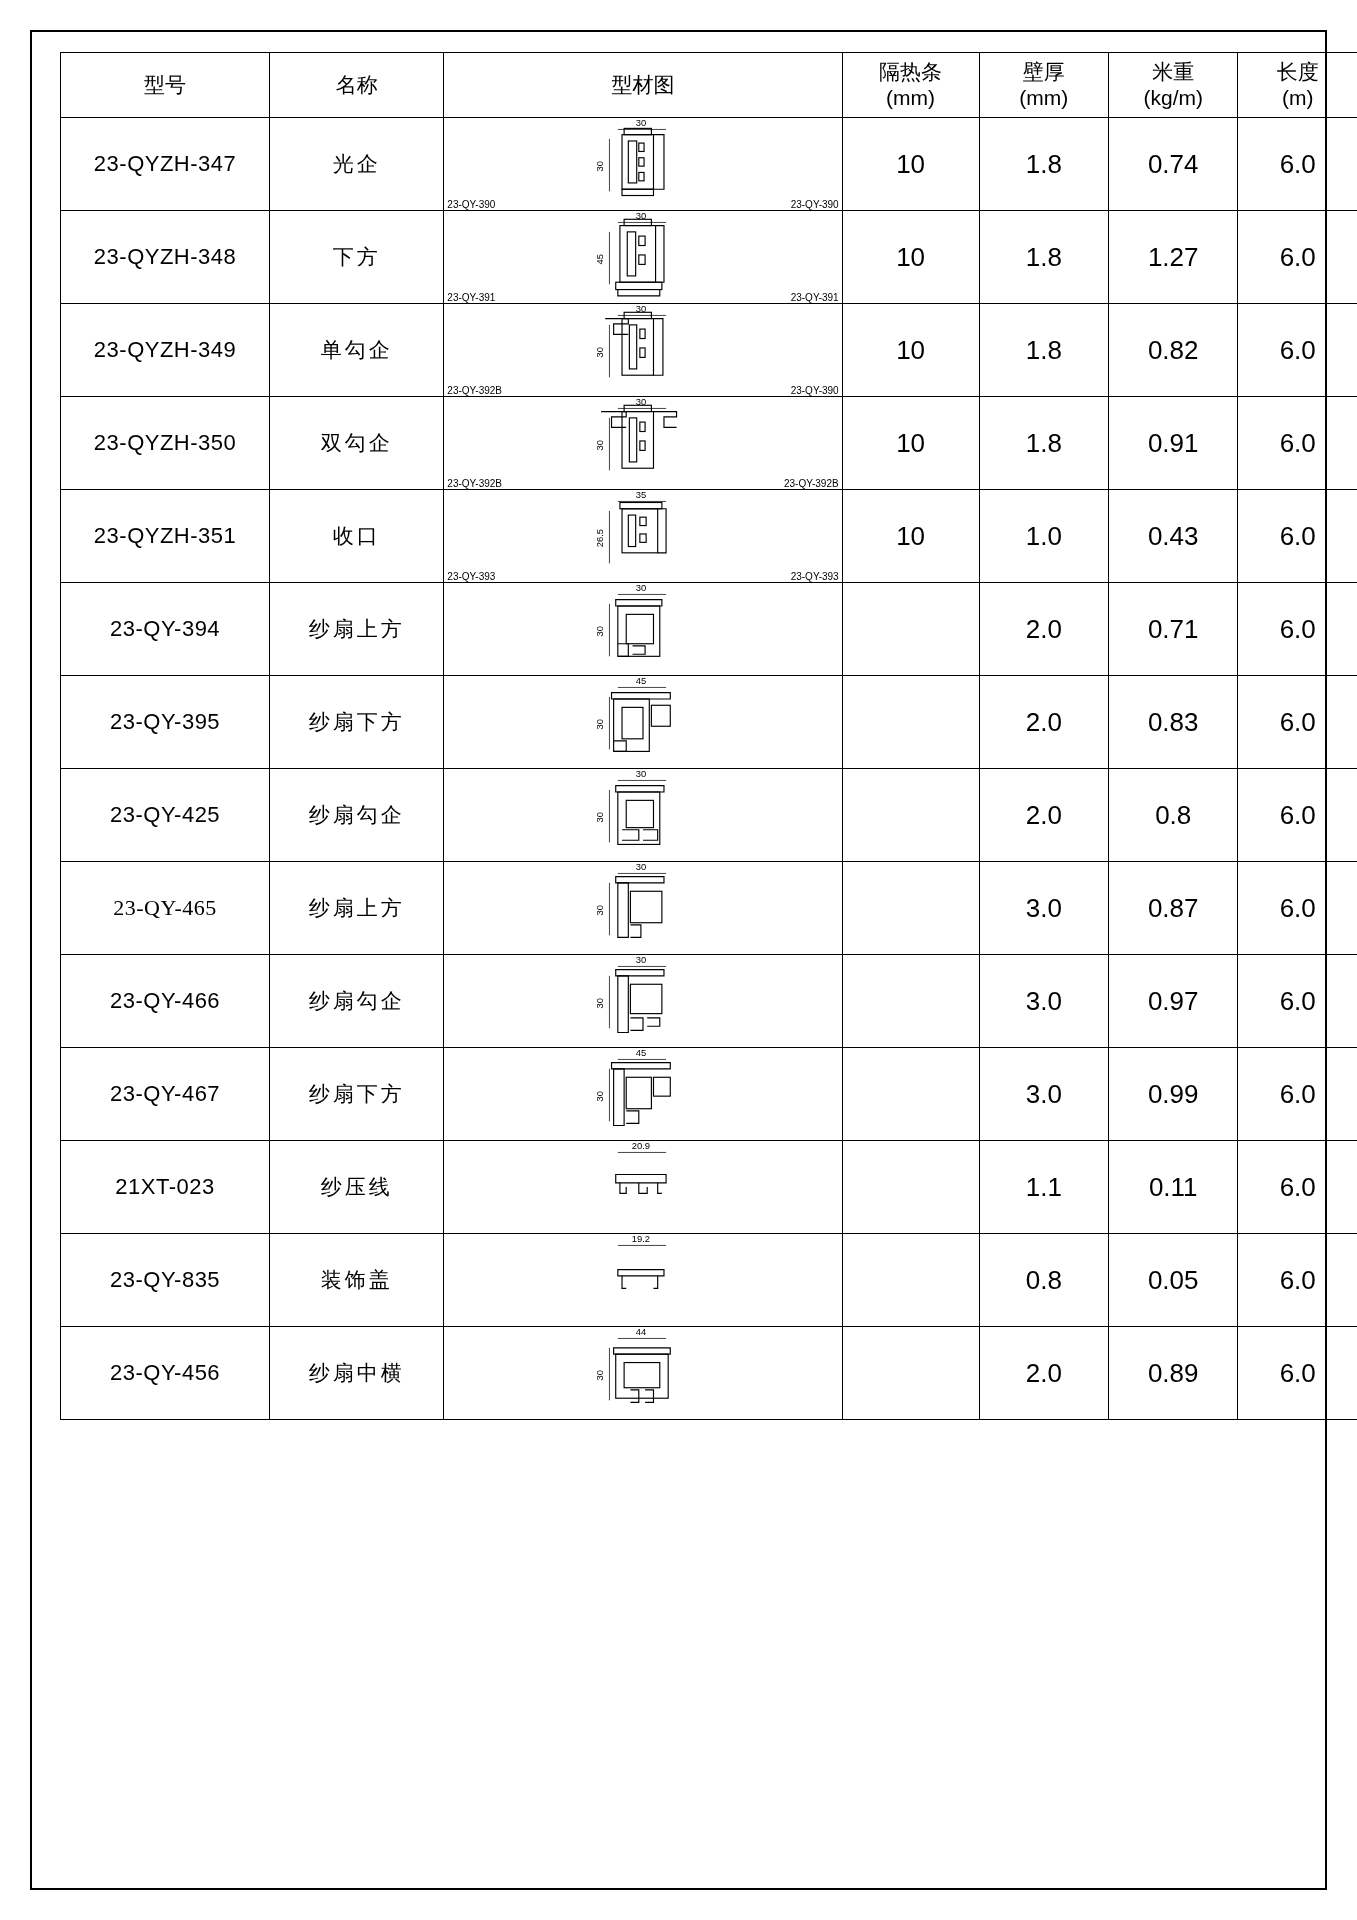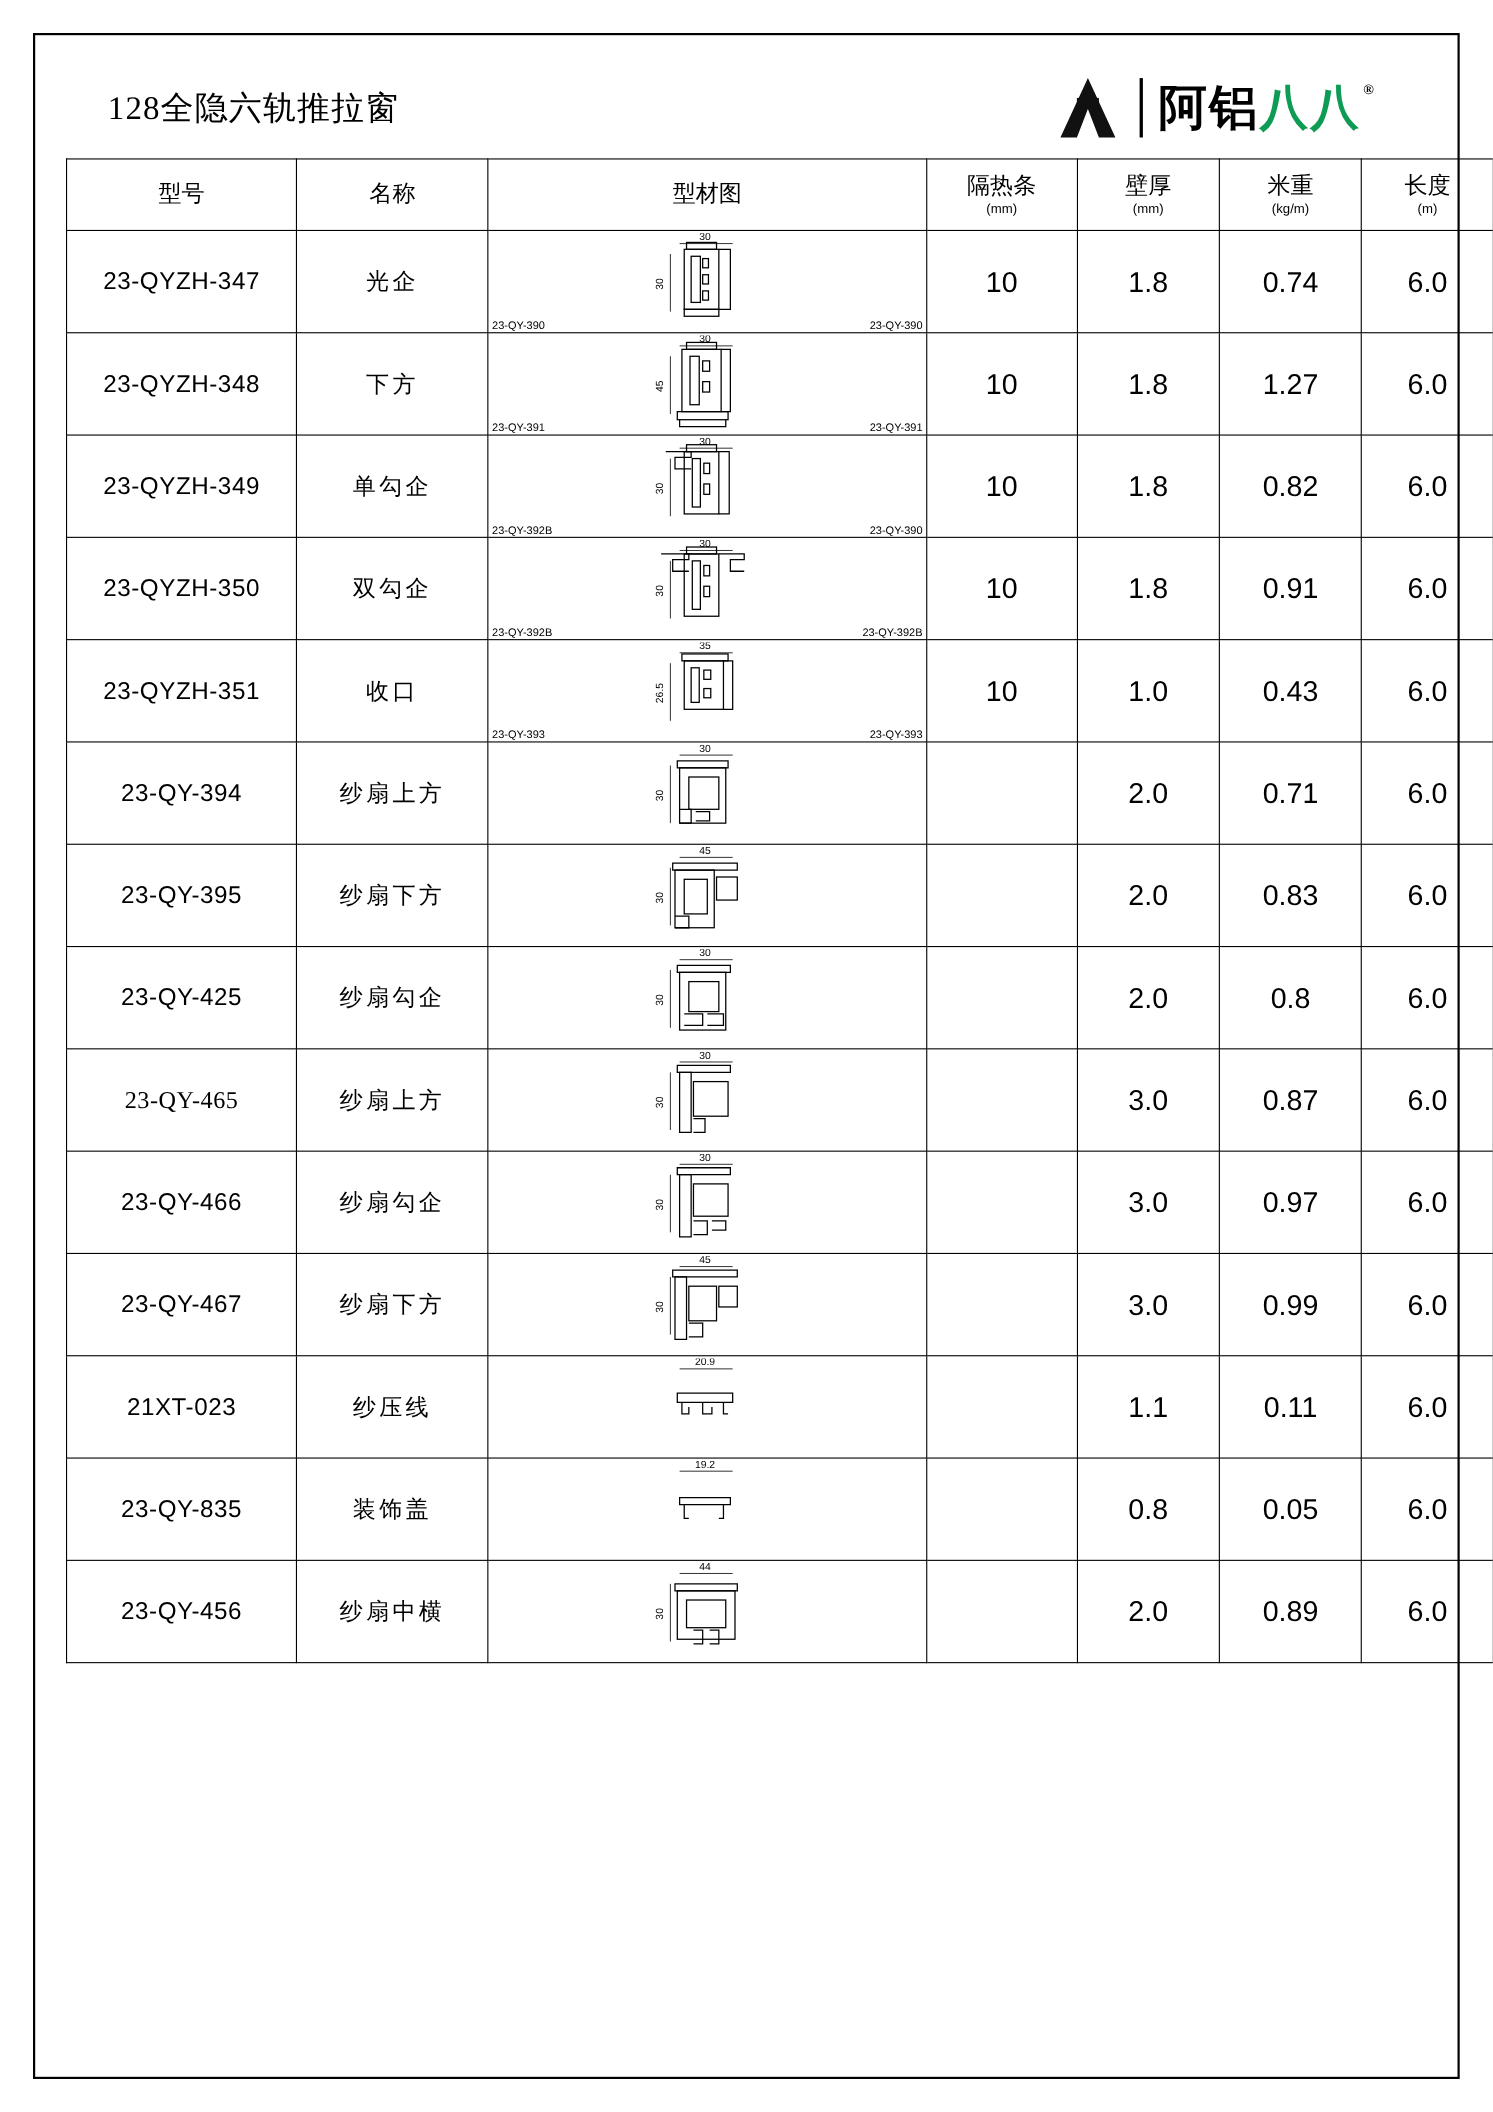--- a/index.html
+++ b/index.html
@@ -97,21 +97,21 @@
     vertical-align: middle;
     font-weight: normal;
   }
   thead th {
     height: 62px;
     font-size: 21px;
     font-family: "Liberation Sans", sans-serif;
     line-height: 1.25;
   }
   thead th .unit {
-    font-size: 12px;
+    font-size: 21px;
     display: block;
   }
   .col-model   { width: 168px; }
   .col-name    { width: 140px; }
   .col-figure  { width: 320px; }
   .col-strip   { width: 110px; }
   .col-thick   { width: 104px; }
   .col-weight  { width: 104px; }
   .col-length  { width: 96px; }
 
@@ -162,38 +162,20 @@
   .fig-code.right { right: 2px; }
 </style>
 </head>
 <body>
 
 <div class="page">
   <div class="page-border"></div>
 
   <div class="inner">
 
-    <div class="header">
-      <div class="doc-title">128全隐六轨推拉窗</div>
-
-      <div class="logo">
-        <div class="logo-mark">
-          <svg width="66" height="58" viewBox="0 0 66 58">
-            <polygon points="33,2 58,56 43,56 33,30 23,56 8,56" fill="#111"></polygon>
-            <rect x="23" y="20" width="20" height="7" fill="#111"></rect>
-          </svg>
-        </div>
-        <div class="logo-divider"></div>
-        <div class="logo-text">
-          <span>阿铝</span>
-            <span class="green">八八</span>
-            <span class="logo-reg">®</span>
-        </div>
-      </div>
-    </div>
 
     <table class="spec">
       <colgroup>
         <col class="col-model">
           <col class="col-name">
           <col class="col-figure">
         <col class="col-strip">
           <col class="col-thick">
           <col class="col-weight">
           <col class="col-length">

